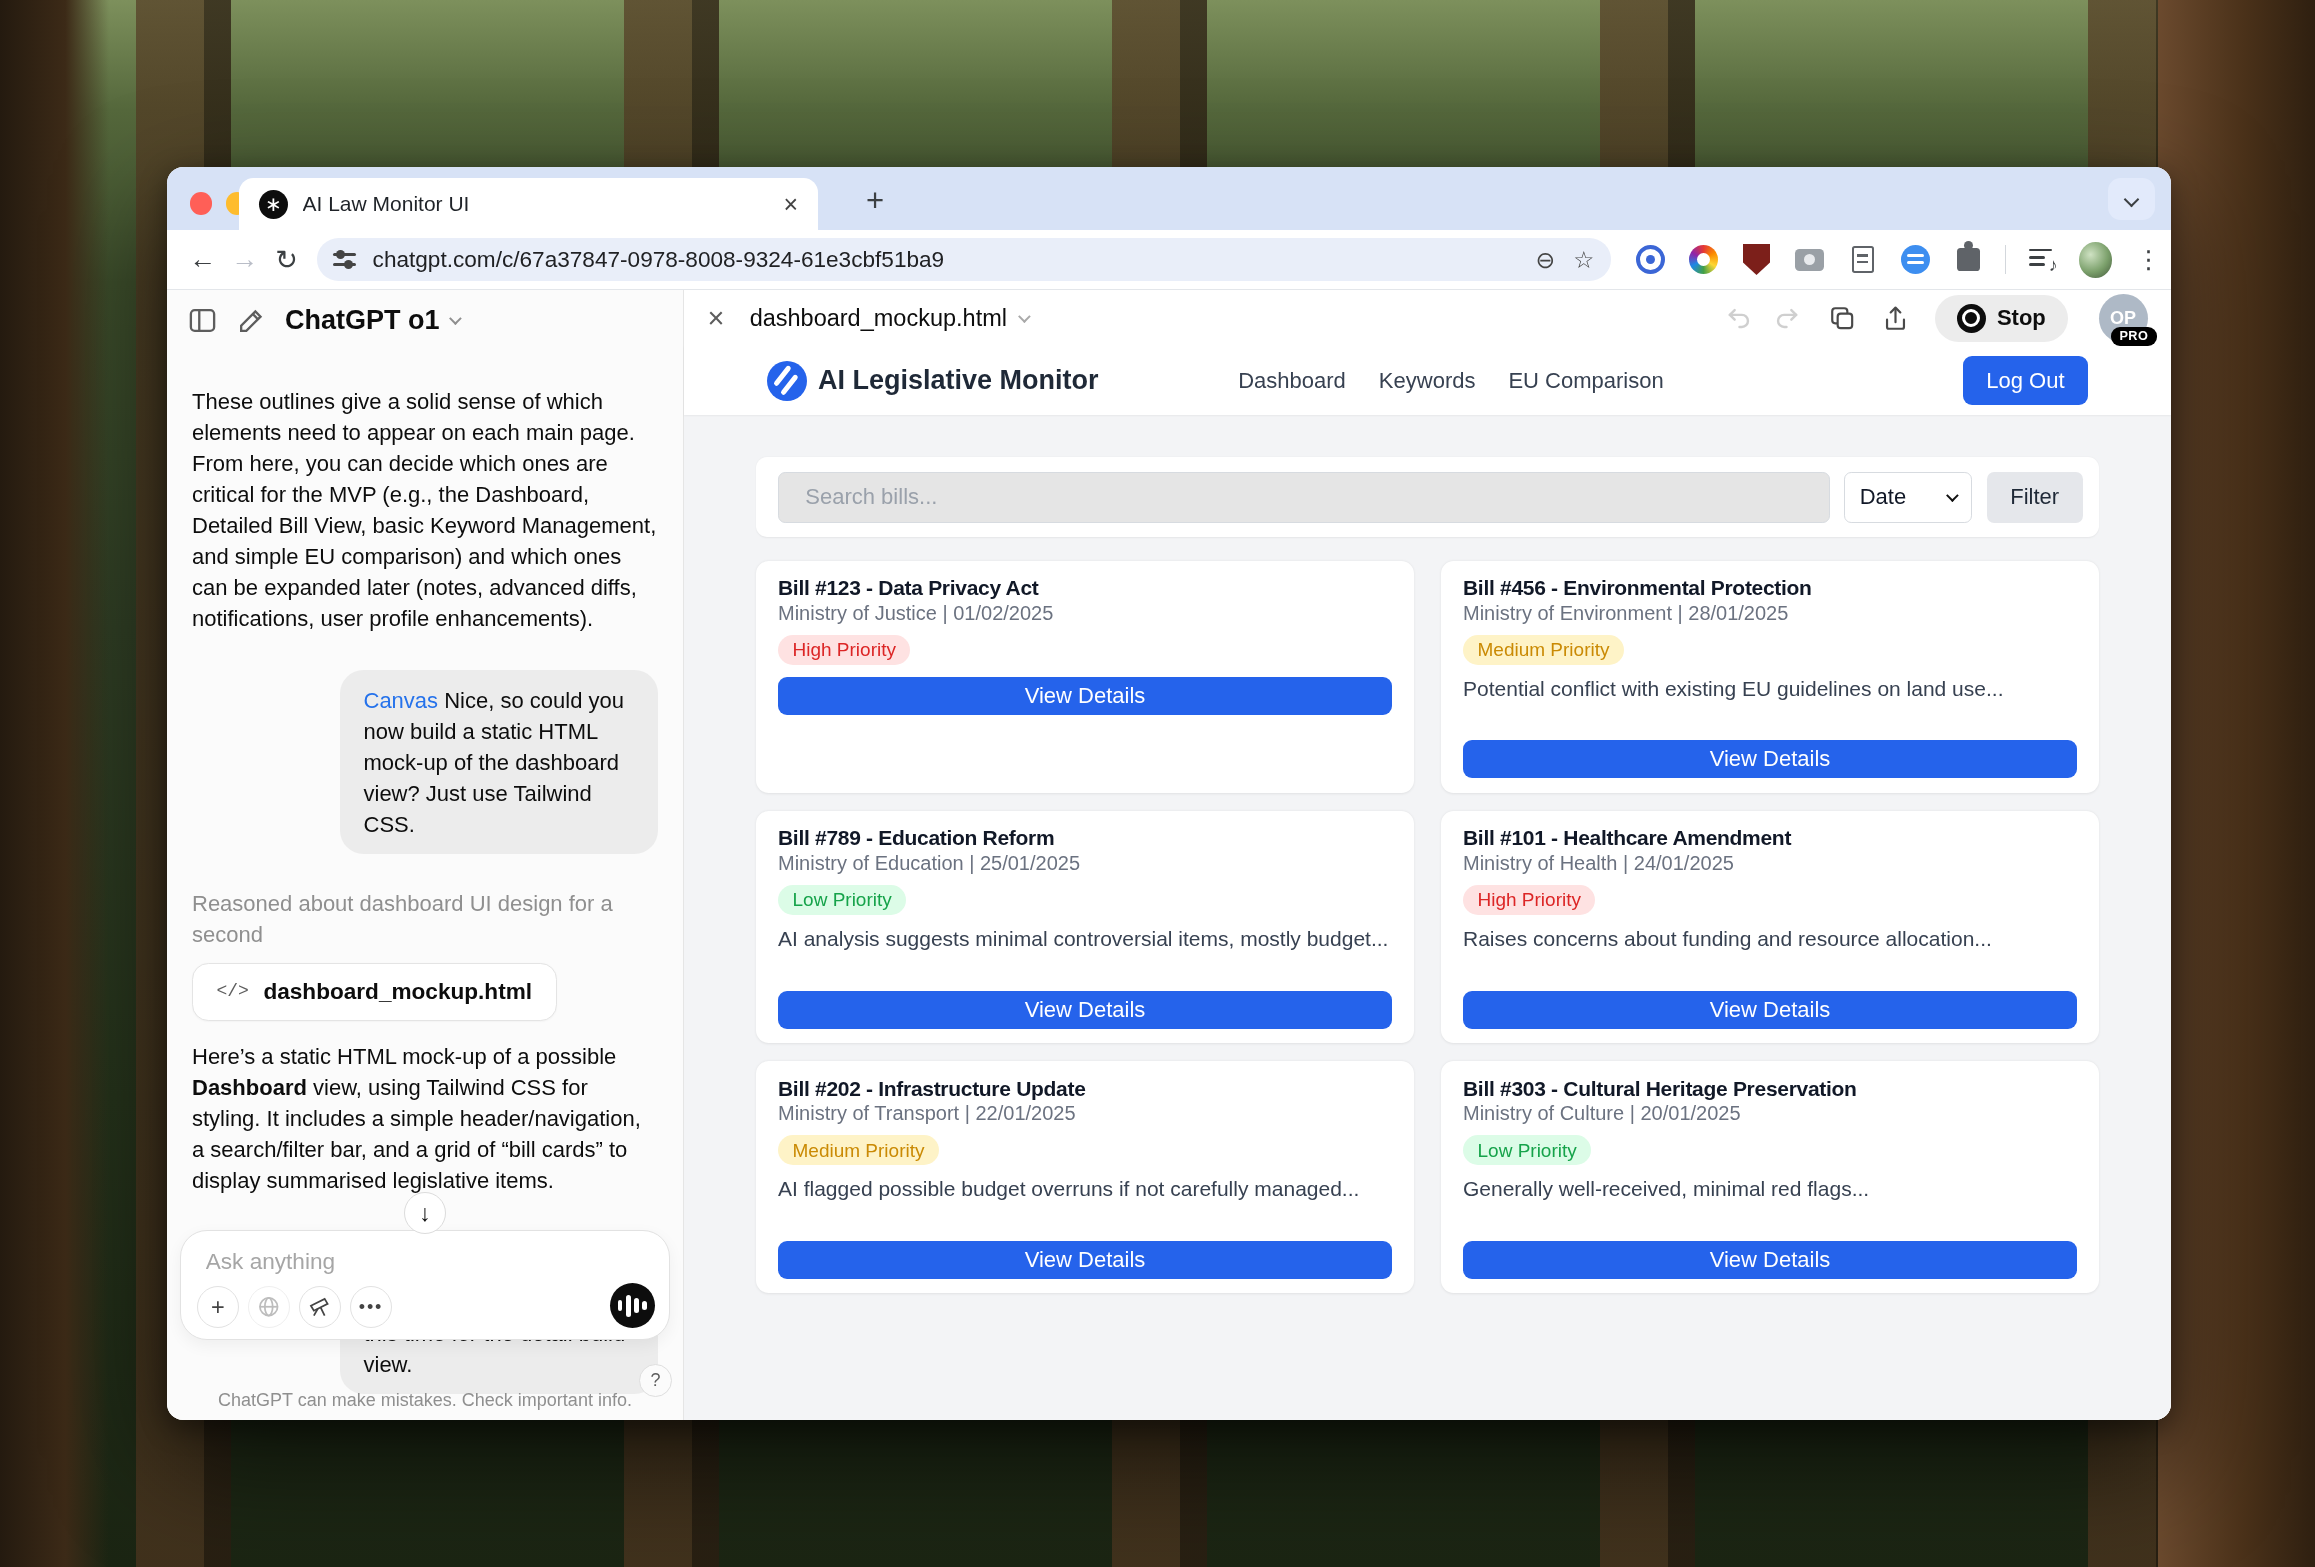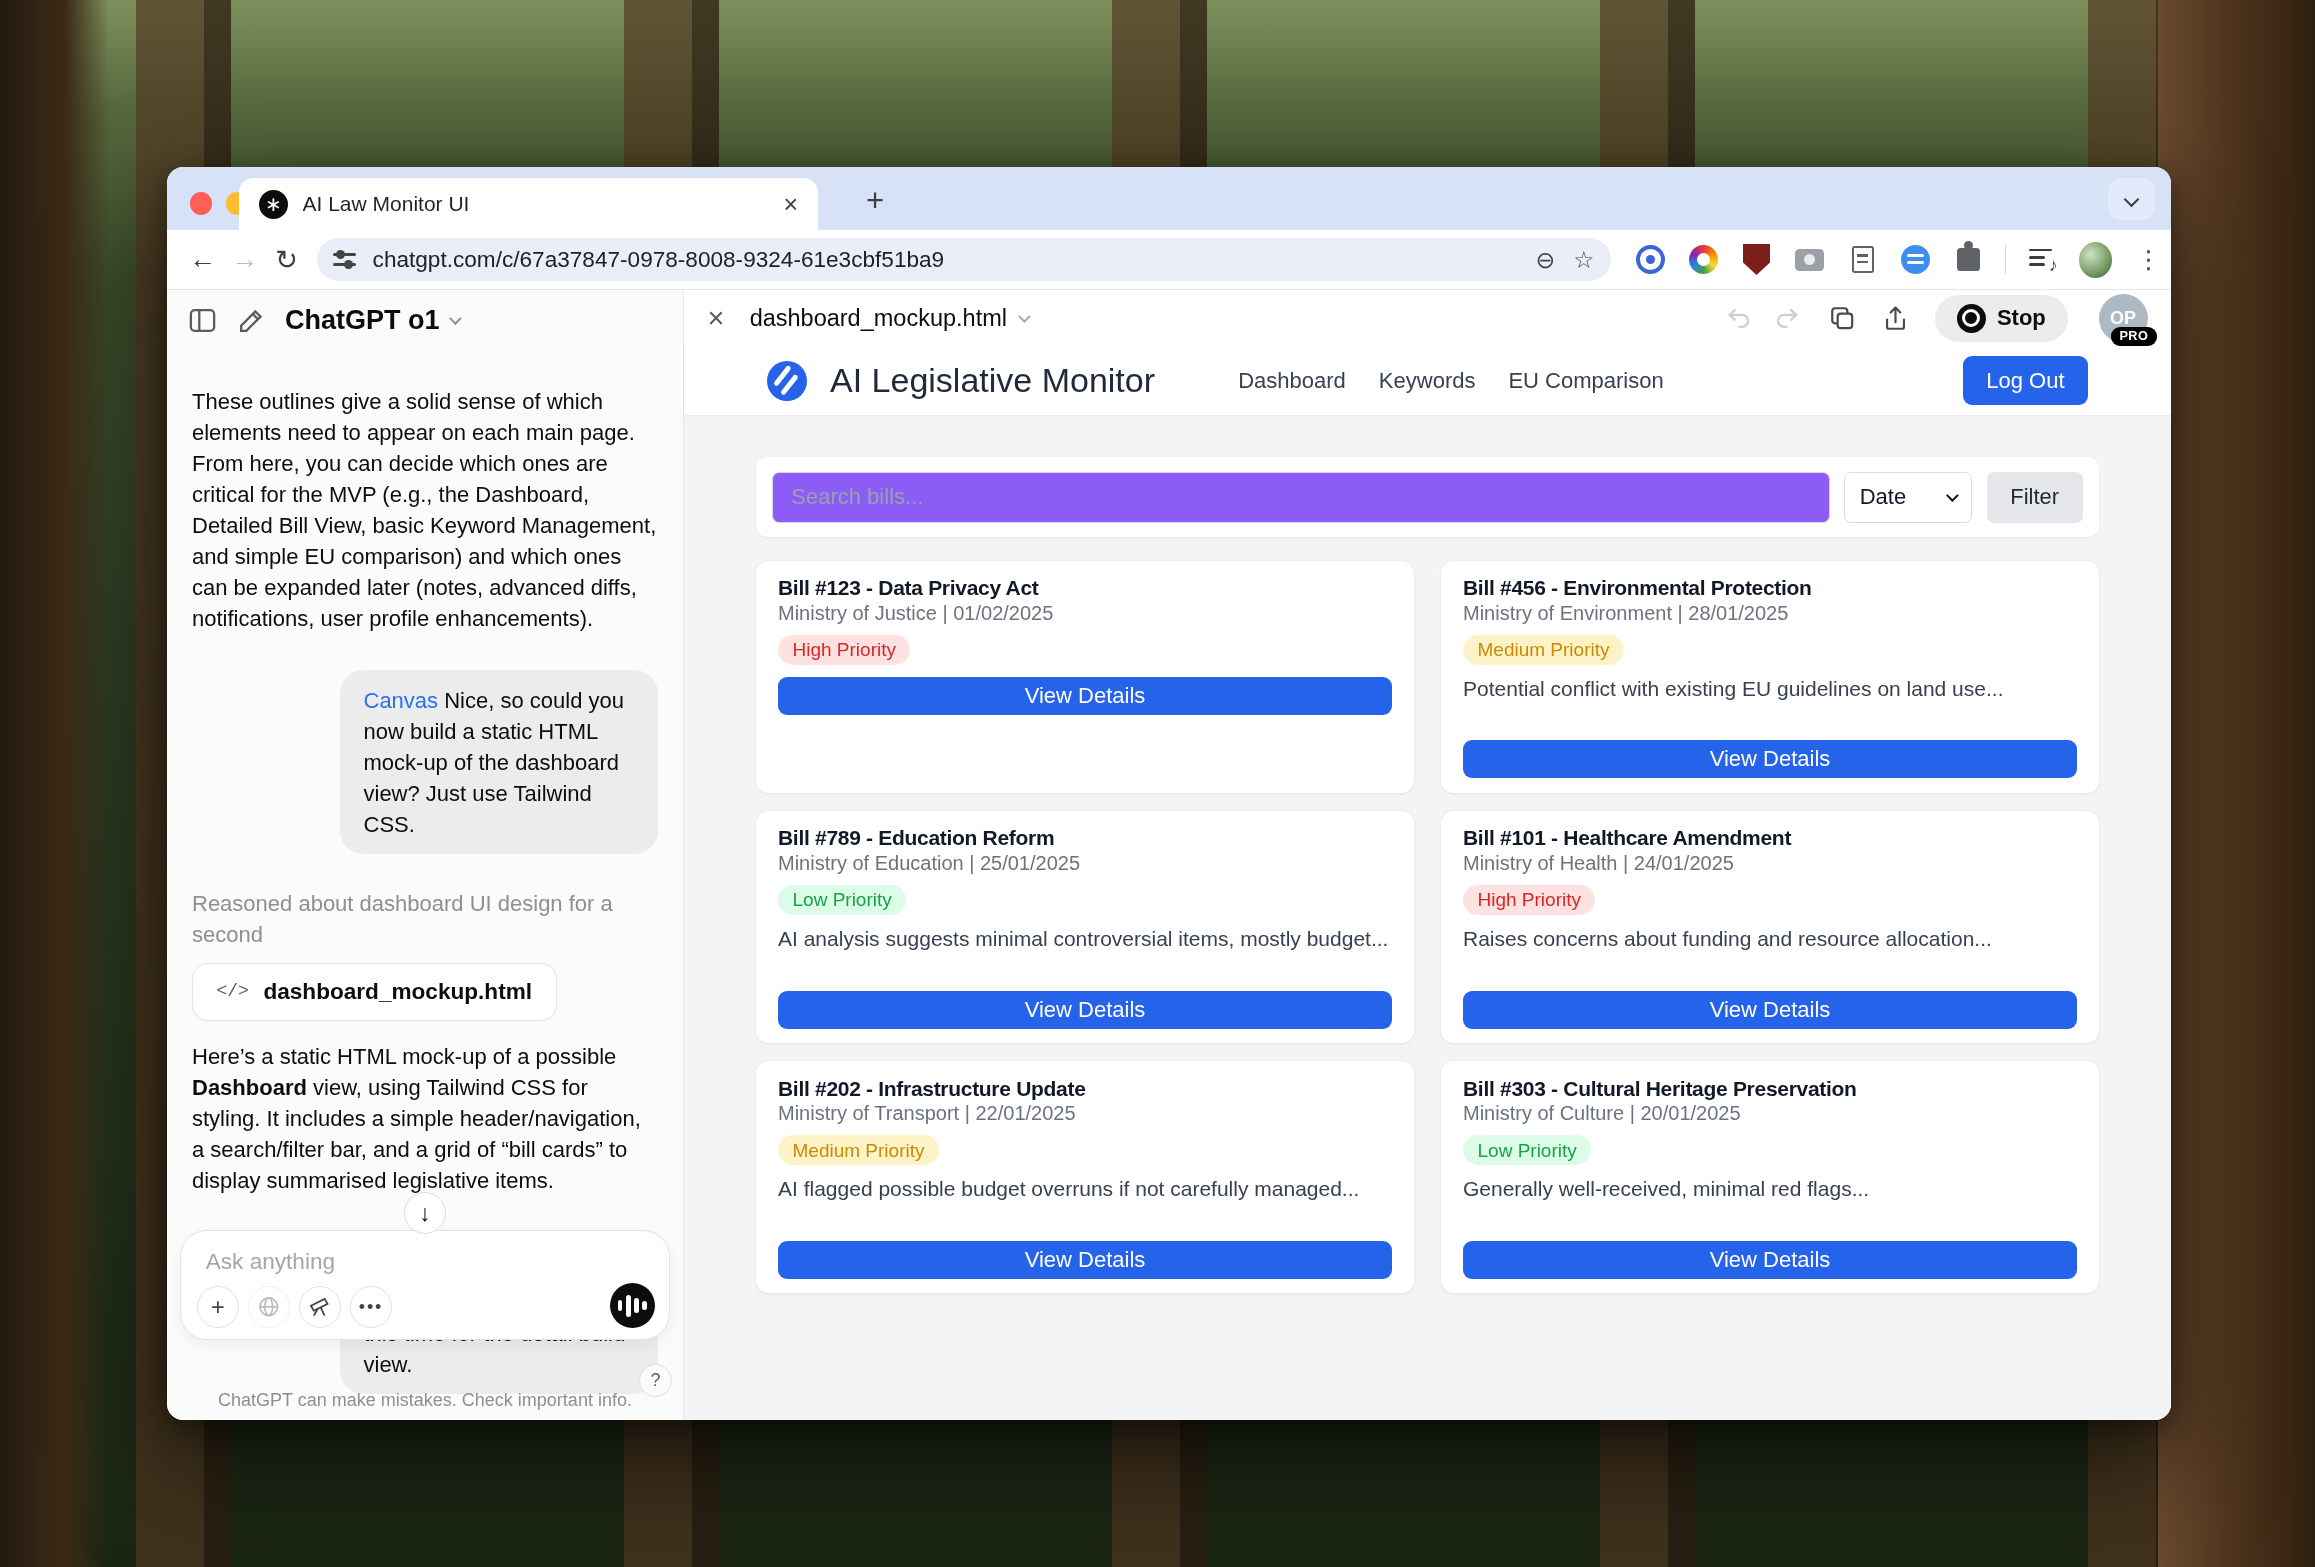--- a/index.html
+++ b/index.html
@@ -154,30 +154,30 @@
   .probadge{ position:absolute; right:-9px; bottom:-3.6px; background:#000; color:#fff; font-size:12.7px; font-weight:700;
     padding:2.7px 8.1px; border-radius:9px; letter-spacing:0.5px; }
 
   
   .preview{ flex:1; display:flex; flex-direction:column; min-height:0; background:#f3f4f6; }
   .app-header{ height:69px; flex:none; background:#fff; display:flex; align-items:center; padding:0 83px;
     box-shadow:0 0.9px 1.8px rgba(0,0,0,.05); }
   .logo{ width:40px; height:40px; border-radius:50%; background:#2563eb; position:relative; overflow:hidden; flex:none; }
   .logo i{ position:absolute; width:5.4px; height:23.5px; background:#fff; border-radius:2.7px; transform:rotate(38deg); }
   .logo i:nth-child(1){ left:12.7px; top:3.6px; } .logo i:nth-child(2){ left:20px; top:12.7px; }
-  .brand{ font-size:34px; font-weight:400; color:#1f2937; margin-left:23px; white-space:nowrap; }
+  .brand{ font-size:27px; font-weight:700; color:#1f2937; margin-left:11px; white-space:nowrap; }
   .appnav{ display:flex; gap:33px; margin-left:auto; font-size:22px; color:#374151; }
   .logout{ margin-left:299px; background:#2563eb; color:#fff; font-size:22px; font-weight:500;
     padding:11.8px 23.5px; border-radius:9px; white-space:nowrap; }
   .app-body{ flex:1; overflow:hidden; padding-top:42px; }
   .container{ width:1343px; margin:0 auto; }
   .search-card{ background:#fff; border-radius:11px; padding:14.5px 16.3px; display:flex; gap:14.5px; align-items:center;
     box-shadow:0 0.9px 1.8px rgba(0,0,0,.06); }
-  .search-input{ flex:1; height:51px; border:1.4px solid #d7dbe0; border-radius:7.2px; font-size:22px; padding:0 18px;
-    color:#111827; outline:none; font-family:"Liberation Sans", sans-serif; background:#8b5cf6; }
+  .search-input{ flex:1; height:51px; border:1.4px solid #d7dbe0; border-radius:7.2px; font-size:22px; padding:0 26px;
+    color:#111827; outline:none; font-family:"Liberation Sans", sans-serif; background:#e5e5e5;margin-left:6px; }
   .search-input::placeholder{ color:#9aa1ab; }
   .dateselect{ width:128px; height:51px; border:1.4px solid #d7dbe0; border-radius:7.2px; display:flex; align-items:center;
     justify-content:space-between; padding:0 14.5px; font-size:22px; color:#111827; background:#fff; }
   .dateselect .chev-sm{ border-color:#111; margin-right:1.8px; }
   .filterbtn{ width:96px; height:51px; background:#e5e7eb; border-radius:7.2px; font-size:22px; color:#1f2937;
     display:flex; align-items:center; justify-content:center; }
   .grid{ margin-top:23.5px; display:grid; grid-template-columns:repeat(2,1fr); gap:18px 27px; }
   .card{ background:#fff; border-radius:12.7px; padding:14.5px 22px 14.5px; box-shadow:0 0.9px 2.7px rgba(0,0,0,.08);
     display:flex; flex-direction:column; }
   .card h3{ font-size:21px; line-height:25px; font-weight:700; color:#111827; letter-spacing:-0.3px; white-space:nowrap; }

